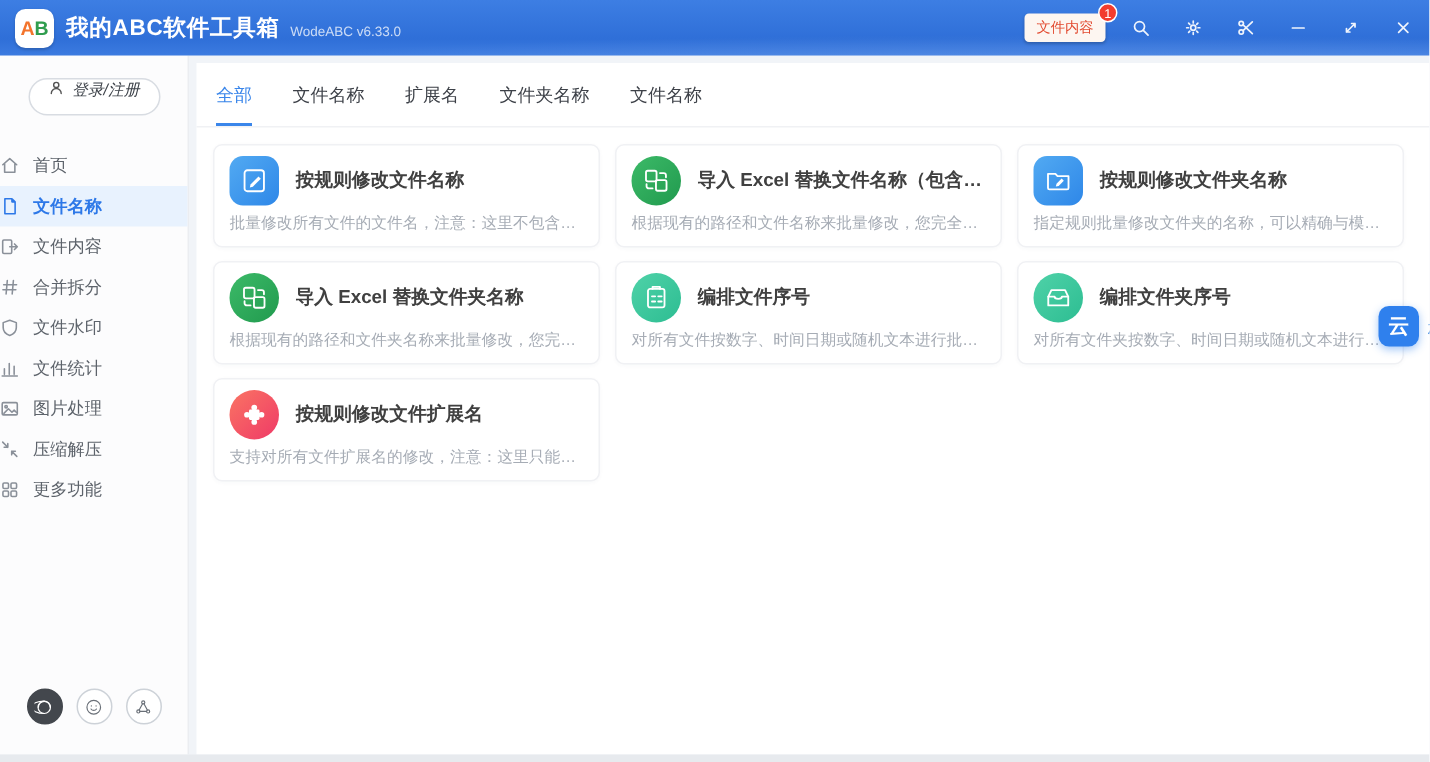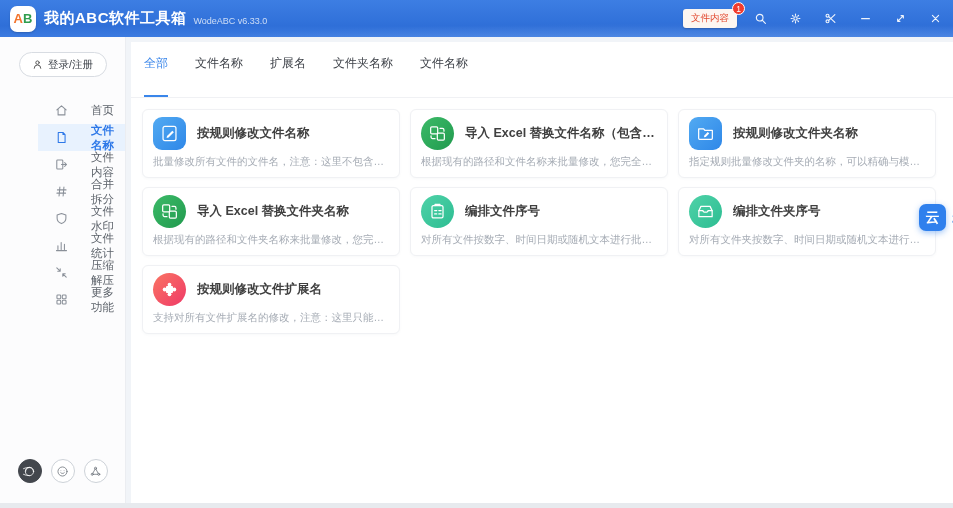--- a/index.html
+++ b/index.html
@@ -40,42 +40,42 @@
   .tb-icons{display:flex;align-items:center;margin-left:6px;}
   .tb-btn{width:35px;height:37px;display:flex;align-items:center;justify-content:center;cursor:pointer;opacity:.92;}
   .tb-btn svg{width:13px;height:13px;stroke:#fff;fill:none;stroke-width:1.4;stroke-linecap:round;stroke-linejoin:round;}
   
   .sidebar{
     position:absolute;left:0;top:37px;bottom:5px;width:125px;background:#fcfcfd;
     border-right:1px solid #ebedf1;z-index:2;
   }
   .login-btn{
     margin:15px auto 0;width:86px;height:23px;border:1px solid #d8dce2;border-radius:13px;
-    display:flex;align-items:center;justify-content:center;gap:5px;font-size:10.5px;color:#3e434a;
-    background:#fff;cursor:pointer;
+    display:flex;align-items:flex-start;justify-content:center;gap:5px;font-size:10.5px;color:#3e434a;
+    background:#fff;cursor:pointer;font-style:italic;
   }
   .login-btn svg{width:11px;height:11px;stroke:#555;fill:none;stroke-width:1.4;stroke-linecap:round;}
   .side-menu{margin-top:20px;}
   .side-item{
-    height:27px;display:flex;align-items:center;gap:23px;padding-left:17px;
-    font-size:11.5px;color:#5d636b;cursor:pointer;margin-left:38px;
+    height:27px;display:flex;align-items:center;gap:9px;
+    font-size:11.5px;color:#5d636b;cursor:pointer;
   }
   .side-item svg{width:13px;height:13px;stroke:currentColor;fill:none;stroke-width:1.3;stroke-linecap:round;stroke-linejoin:round;flex:none;color:#8a9099;}
   .side-item.active{background:#e8f2fe;color:#2d78e8;font-weight:bold;}
   .side-item.active svg{color:#2d78e8;}
   .side-footer{position:absolute;left:0;right:0;bottom:10px;text-align:center;}
   .foot-icons{display:flex;justify-content:center;gap:9px;margin-bottom:10px;}
   .foot-icon{width:22px;height:22px;border-radius:50%;display:flex;align-items:center;justify-content:center;cursor:pointer;border:1px solid #cdd2d8;background:#fff;color:#6a7078;}
   .foot-icon.dark{background:#43474d;border-color:#43474d;color:#fff;}
   .foot-icon svg{width:13px;height:13px;stroke:currentColor;fill:none;stroke-width:1.2;stroke-linecap:round;stroke-linejoin:round;}
   .copyright{border-top:1px solid #f0f1f4;padding-top:8px;margin:0 10px;font-size:7.5px;color:#b9bec5;line-height:1.7;}
   
   .main{position:absolute;left:131px;top:42px;right:0;bottom:5px;background:#fff;z-index:1;}
   .tabbar{display:flex;gap:27px;padding:13px 0 0 13px;border-bottom:1px solid #f0f1f4;}
-  .tab{font-size:12px;color:#3d4148;padding-bottom:23px;cursor:pointer;}
+  .tab{font-size:12px;color:#3d4148;padding-bottom:10px;cursor:pointer;}
   .tab.active{color:#3a86ea;border-bottom:2px solid #3a86ea;}
   .cards{display:grid;grid-template-columns:repeat(3,1fr);gap:9px 10px;padding:11px 17px 11px 11px;}
   .card{
     background:#fff;border:1px solid #f0f1f4;border-radius:6px;padding:7px 10px 8px;
     box-shadow:0 1px 3px rgba(40,60,90,.03);cursor:pointer;overflow:hidden;
   }
   .card-head{display:flex;align-items:center;gap:11px;}
   .card-icon{width:33px;height:33px;display:flex;align-items:center;justify-content:center;flex:none;color:#fff;}
   .card-icon svg{width:19px;height:19px;stroke:#fff;fill:none;stroke-width:1.3;stroke-linecap:round;stroke-linejoin:round;}
   .shape-rounded{border-radius:9px;}
@@ -191,20 +191,28 @@
         <span>文件水印</span>
       </div>
       <div class="side-item">
         <svg viewBox="0 0 16 16">
           <path d="M3.6 13 V8.4 M7.6 13 V4.2 M11.6 13 V6.4 M1.8 14.3 H14.2"></path>
         </svg>
         <span>文件统计</span>
       </div>
       <div class="side-item">
         <svg viewBox="0 0 16 16">
+          <rect x="1.8" y="3" width="12.4" height="10" rx="1"></rect>
+          <circle cx="5" cy="6.3" r="1"></circle>
+          <path d="M3.2 11.8 L6.9 8 L9.8 10.9 L11.6 9.1 L13.6 11.1"></path>
+        </svg>
+        <span>图片处理</span>
+      </div>
+      <div class="side-item">
+        <svg viewBox="0 0 16 16">
           <path d="M6.4 6.4 L2.2 2.2 M6.4 6.4 H3.4 M6.4 6.4 V3.4 M9.6 9.6 L13.8 13.8 M9.6 9.6 H12.6 M9.6 9.6 V12.6"></path>
         </svg>
         <span>压缩解压</span>
       </div>
       <div class="side-item">
         <svg viewBox="0 0 16 16">
           <rect x="2.4" y="2.4" width="4.6" height="4.6" rx="1"></rect>
           <rect x="9" y="2.4" width="4.6" height="4.6" rx="1"></rect>
           <rect x="2.4" y="9" width="4.6" height="4.6" rx="1"></rect>
           <rect x="9" y="9" width="4.6" height="4.6" rx="1"></rect>

